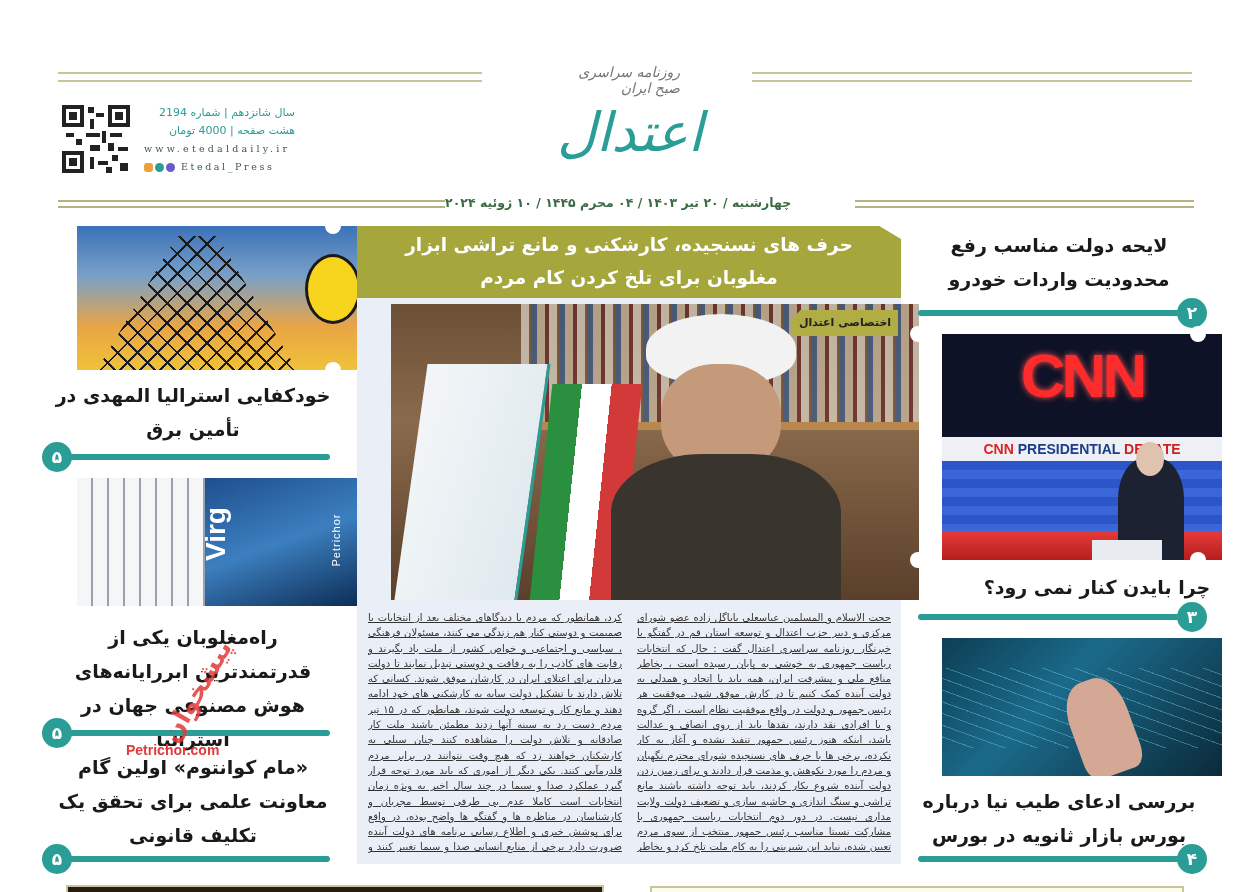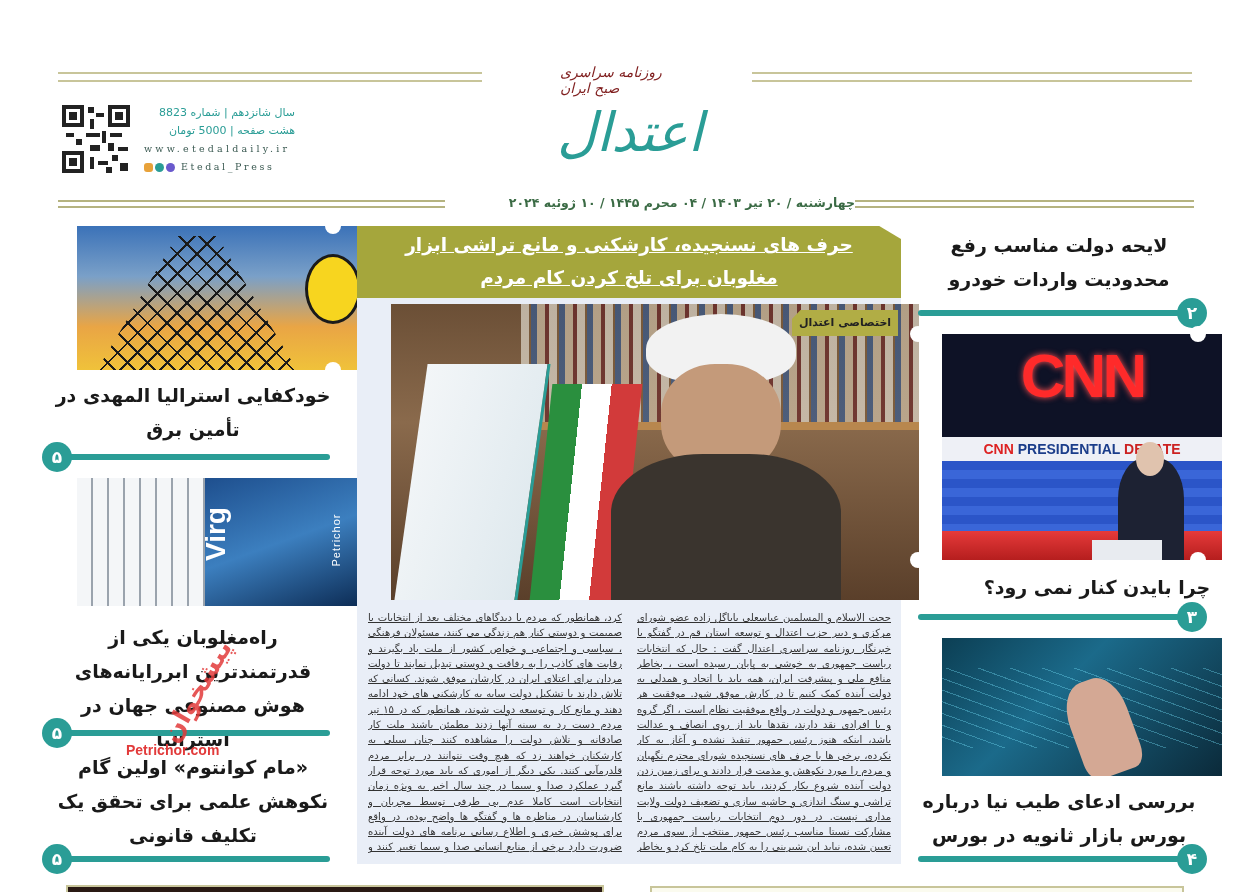--- a/index.html
+++ b/index.html
@@ -1,40 +1,40 @@
 <!DOCTYPE html>
 <html><head>
 <meta charset="utf-8">
 <style>
   html,body{margin:0;padding:0;}
   body{width:1250px;height:892px;background:#ffffff;position:relative;overflow:hidden;font-family:"DejaVu Sans",sans-serif;}
   .abs{position:absolute;}
   
   .rule{position:absolute;height:6px;border-top:2px solid #c8c59a;border-bottom:2px solid #c8c59a;}
   .logo{position:absolute;left:490px;top:85px;width:280px;height:95px;text-align:center;color:#2a9d96;font-family:"DejaVu Serif",serif;font-size:54px;line-height:95px;font-style:italic;direction:rtl;letter-spacing:4px;}
-  .tagline{position:absolute;left:560px;top:64px;width:120px;text-align:left;color:#7f1d1d;font-size:14px;font-style:italic;direction:rtl;font-family:"DejaVu Serif",serif;}
-  .dateline{position:absolute;left:445px;top:192px;width:410px;height:22px;direction:rtl;text-align:right;color:#3b6b45;font-size:12.5px;font-weight:bold;line-height:22px;}
+  .tagline{position:absolute;left:560px;top:64px;width:120px;text-align:right;color:#737373;font-size:14px;font-style:italic;direction:rtl;font-family:"DejaVu Serif",serif;}
+  .dateline{position:absolute;left:445px;top:192px;width:410px;height:22px;direction:rtl;text-align:left;color:#3b6b45;font-size:12.5px;font-weight:bold;line-height:22px;}
   .datebar{position:absolute;left:58px;top:200px;width:1136px;height:4px;border-top:2px solid #b5b380;border-bottom:2px solid #b5b380;}
   .datebg{position:absolute;left:445px;top:190px;width:410px;height:26px;background:#fff;}
   .qrwrap{position:absolute;left:62px;top:105px;width:68px;height:68px;background:#fff;}
   .qrcell{position:absolute;background:#222;}
   .info{position:absolute;left:140px;top:104px;width:155px;direction:rtl;text-align:right;color:#2a9d96;font-size:11px;line-height:18px;}
   .info .url{direction:ltr;text-align:left;letter-spacing:3.2px;font-family:"DejaVu Serif",serif;font-size:9.5px;color:#3b5a52;padding-left:4px;}
   .info .social{direction:ltr;text-align:left;letter-spacing:2.6px;font-family:"DejaVu Serif",serif;font-size:9.5px;color:#3b5a52;display:flex;align-items:center;gap:2px;padding-left:4px;}
   .dot{display:inline-block;width:9px;height:9px;border-radius:3px;}
   
   .hl{position:absolute;direction:rtl;text-align:center;color:#1a1a1a;font-weight:bold;font-size:19px;line-height:34px;}
   .numline{position:absolute;height:6px;background:#2a9d96;border-radius:3px;}
   .numbadge{position:absolute;width:30px;height:30px;border-radius:50%;background:#2a9d96;color:#fff;font-weight:bold;font-size:17px;line-height:30px;text-align:center;}
   
   .img{position:absolute;overflow:hidden;margin-left:24px;}
   .notch{position:absolute;width:16px;height:16px;background:#fff;border-radius:50%;}
   
   .leadbar{position:absolute;left:357px;top:226px;width:544px;height:72px;background:#a5a63c;clip-path:polygon(0 0,96% 0,100% 18%,100% 100%,0 100%);}
-  .leadtitle{position:absolute;left:367px;top:228px;width:524px;direction:rtl;text-align:center;color:#fff;font-weight:bold;font-size:18.5px;line-height:33px;text-decoration:underline;}
+  .leadtitle{position:absolute;left:367px;top:228px;width:524px;direction:rtl;text-align:center;color:#fff;font-weight:bold;font-size:18.5px;line-height:33px;}
   .leadpanel{position:absolute;left:357px;top:298px;width:544px;height:566px;background:#e9eef7;}
   .col{position:absolute;direction:rtl;text-align:justify;color:#333;font-size:10px;line-height:15.3px;text-decoration:underline;}
   .tag{position:absolute;left:768px;top:310px;width:106px;height:26px;background:#b1ad45;clip-path:polygon(8% 0,100% 0,100% 100%,0 100%,0 35%);color:#222;direction:rtl;text-align:center;font-size:11px;line-height:26px;font-weight:bold;}
   .watermark{position:absolute;color:#e23a3a;font-weight:bold;}
 </style>
 </head>
 <body>
 
 <div class="rule" style="left:58px;top:72px;width:424px;"></div>
 <div class="rule" style="left:752px;top:72px;width:440px;"></div>
@@ -66,22 +66,22 @@
   <div class="qrcell" style="left:28px;top:40px;width:10px;height:6px;"></div>
   <div class="qrcell" style="left:46px;top:38px;width:6px;height:8px;"></div>
   <div class="qrcell" style="left:56px;top:42px;width:10px;height:4px;"></div>
   <div class="qrcell" style="left:28px;top:52px;width:4px;height:12px;"></div>
   <div class="qrcell" style="left:36px;top:56px;width:10px;height:4px;"></div>
   <div class="qrcell" style="left:50px;top:50px;width:6px;height:6px;"></div>
   <div class="qrcell" style="left:58px;top:58px;width:8px;height:8px;"></div>
   <div class="qrcell" style="left:44px;top:62px;width:6px;height:6px;"></div>
 </div>
 <div class="info">
-  <div>سال شانزدهم | شماره 8823</div>
-  <div>هشت صفحه | 5000 تومان</div>
+  <div>سال شانزدهم | شماره 2194</div>
+  <div>هشت صفحه | 4000 تومان</div>
   <div class="url">www.etedaldaily.ir</div>
   <div class="social">
     <span class="dot" style="background:#e8a23a;"></span>
     <span class="dot" style="background:#2a9d96;border-radius:50%;"></span>
     <span class="dot" style="background:#6a5acd;border-radius:50%;"></span>
     <span style="margin-left:4px;">Etedal_Press</span>
   </div>
 </div>
 
 <div class="leadbar"></div>
@@ -156,21 +156,21 @@
   <div class="abs" style="left:0;top:0;width:128px;height:128px;background:repeating-linear-gradient(90deg,#f4f6f8 0 14px,#9aa3ad 14px 16px);"></div>
   <div class="abs" style="left:128px;top:0;width:152px;height:128px;background:linear-gradient(160deg,#1e4f8e 0%,#3c7fbf 50%,#0d2d56 100%);"></div>
   <div class="abs" style="left:112px;top:40px;color:#fff;font-weight:bold;font-size:28px;transform:rotate(-90deg);font-family:'Liberation Sans',sans-serif;">Virg</div>
   <div class="abs" style="left:232px;top:56px;color:#fff;font-size:11px;transform:rotate(-90deg);font-family:'Liberation Sans',sans-serif;letter-spacing:1px;">Petrichor</div>
 </div>
 
 <div class="hl" style="left:53px;top:620px;width:280px;">راه‌مغلوبان یکی از قدرتمندترین ابررایانه‌های هوش مصنوعی جهان در استرالیا</div>
 <div class="numline" style="left:68px;top:730px;width:262px;"></div>
 <div class="numbadge" style="left:42px;top:718px;">۵</div>
 
-<div class="hl" style="left:53px;top:750px;width:280px;">«مام کوانتوم» اولین گام نکوهش علمی برای تحقق یک تکلیف قانونی</div>
+<div class="hl" style="left:53px;top:750px;width:280px;">«مام کوانتوم» اولین گام معاونت علمی برای تحقق یک تکلیف قانونی</div>
 <div class="numline" style="left:68px;top:856px;width:262px;"></div>
 <div class="numbadge" style="left:42px;top:844px;">۵</div>
 
 <div class="watermark" style="left:140px;top:676px;font-size:26px;transform:rotate(-60deg);opacity:.85;direction:rtl;">پیشخوان</div>
 <div class="watermark" style="left:126px;top:742px;font-size:14px;font-family:'Liberation Sans',sans-serif;">Petrichor.com</div>
 
 <div class="abs" style="left:66px;top:885px;width:538px;height:12px;border:2px solid #c8c59a;background:#2a1a14;box-sizing:border-box;"></div>
 <div class="abs" style="left:650px;top:886px;width:534px;height:10px;border:2px solid #c8c59a;background:#fbfbef;box-sizing:border-box;"></div>
 
 </body></html>

